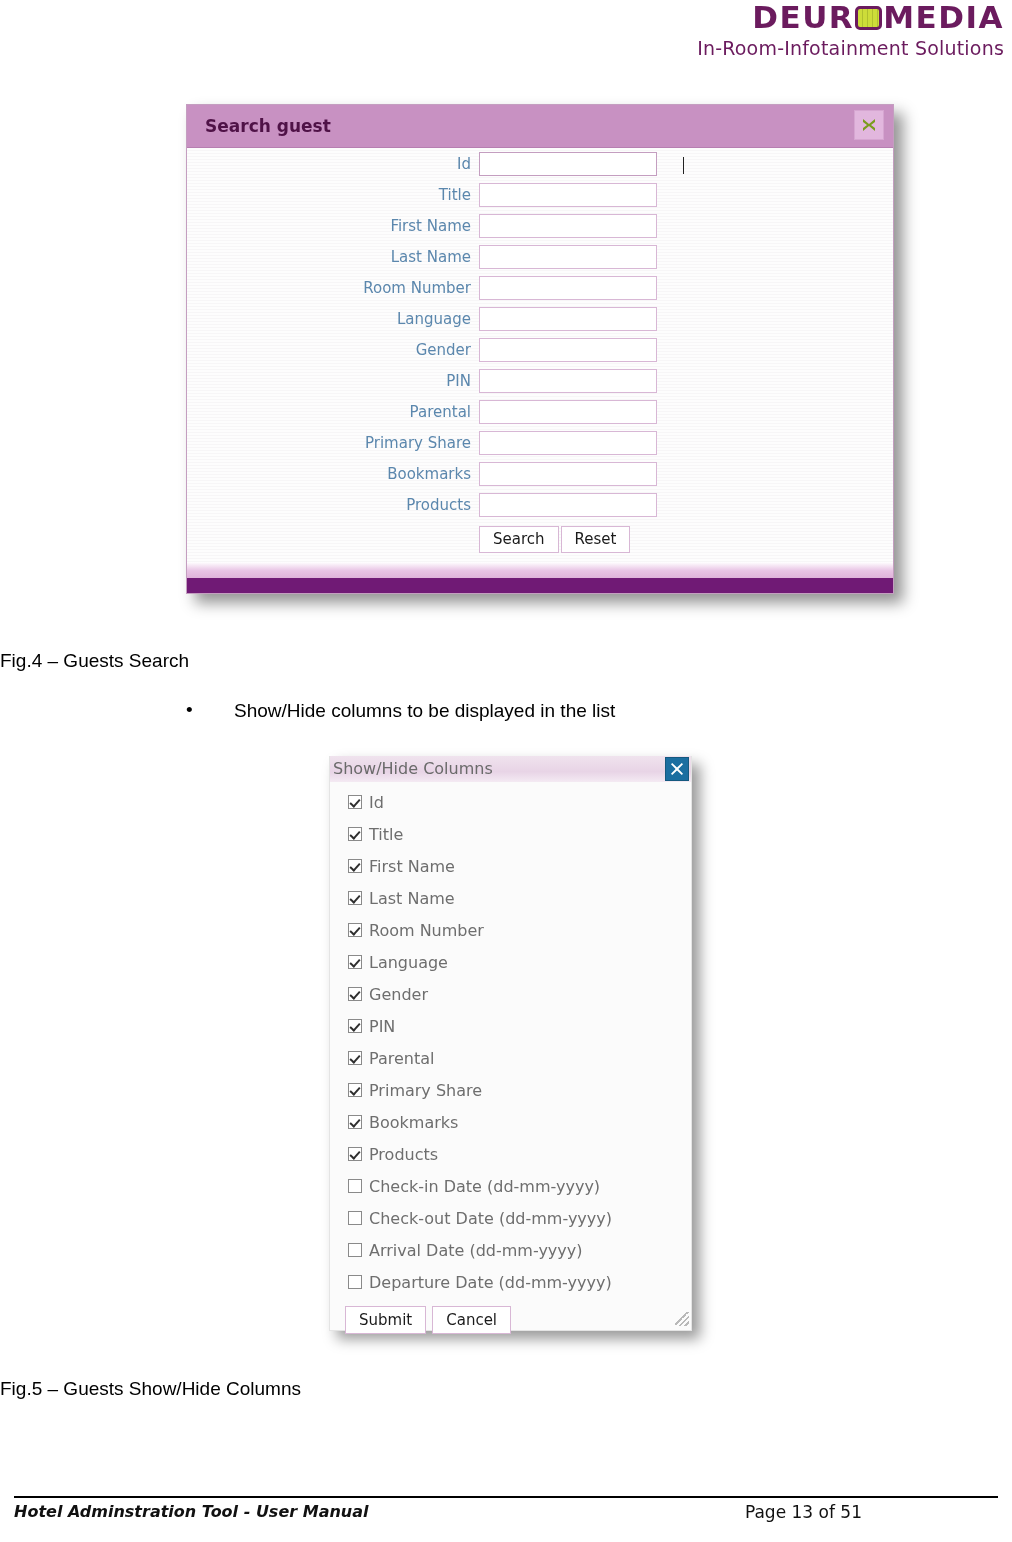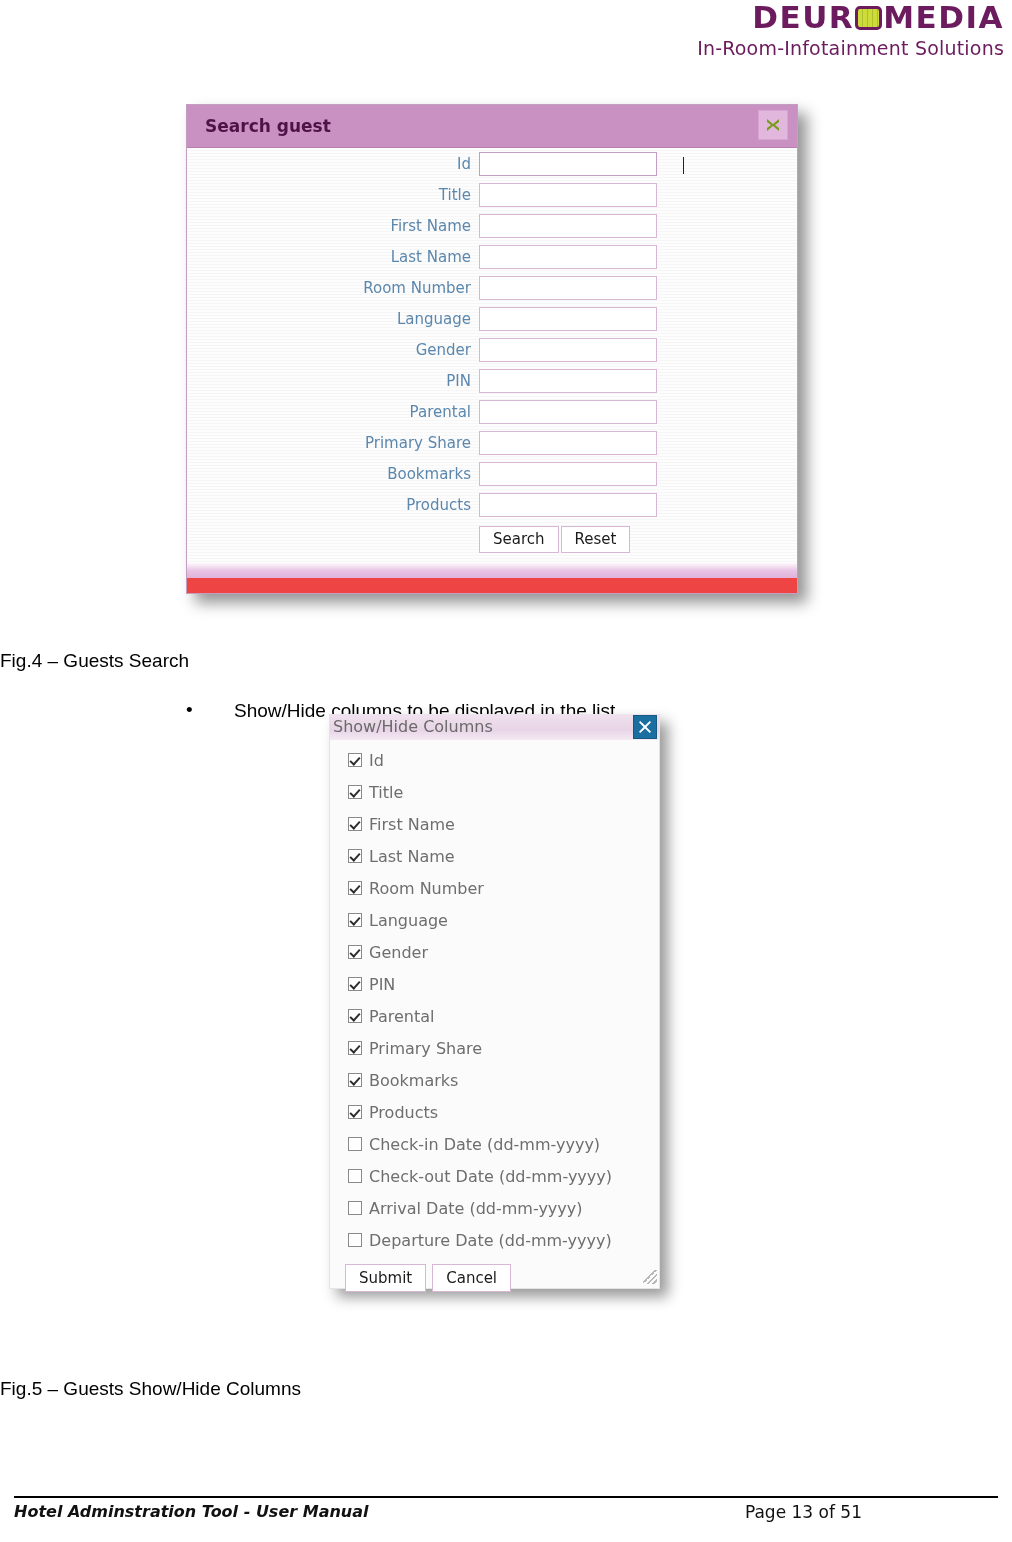--- a/index.html
+++ b/index.html
@@ -77,25 +77,25 @@
   .win-dialog {
     position: absolute;
     box-sizing: border-box;
     background: #fdfcfd;
   }
 
   
   #search-guest-dialog {
     left: 186px;
     top: 104px;
-    width: 612px;
+    width: 708px;
     height: 490px;
     border: 1px solid #c49ec0;
     box-shadow: 9px 9px 14px rgba(0,0,0,0.42);
-    background: #ef4444;
+    background: #701a75;
   }
   #search-guest-titlebar {
     height: 42px;
     background: #c891c2;
     border-bottom: 1px solid #b77fb1;
     position: relative;
   }
   #search-guest-title {
     position: absolute;
     left: 18px;
@@ -223,22 +223,22 @@
   }
   #bullet-showhide .bullet-dot {
     width: 48px;
     font-size: 19px;
     line-height: 1;
   }
 
   
   #showhide-dialog {
     left: 329px;
-    top: 714px;
-    width: 331px;
+    top: 756px;
+    width: 363px;
     height: 575px;
     border: 1px solid #e4e4e4;
     border-top: none;
     box-shadow: 8px 8px 13px rgba(0,0,0,0.40);
     background: #fbfbfb;
   }
   #showhide-titlebar {
     height: 26px;
     background: linear-gradient(to bottom, #f0e3ee 0%, #e8d4e6 60%, #f4eaf3 100%);
     position: relative;

